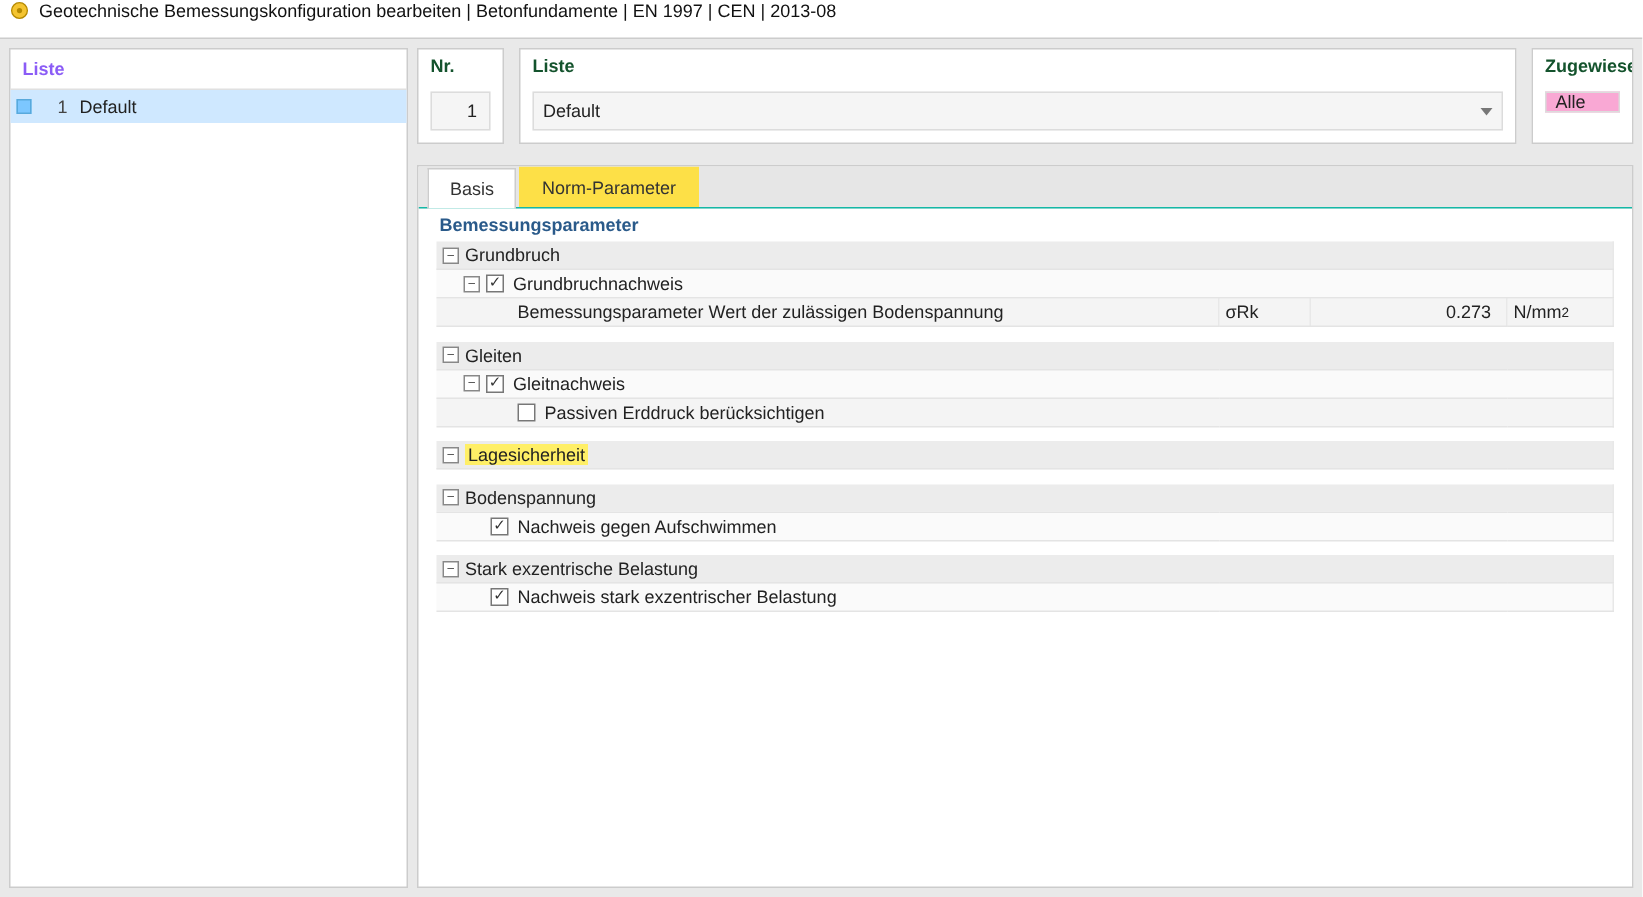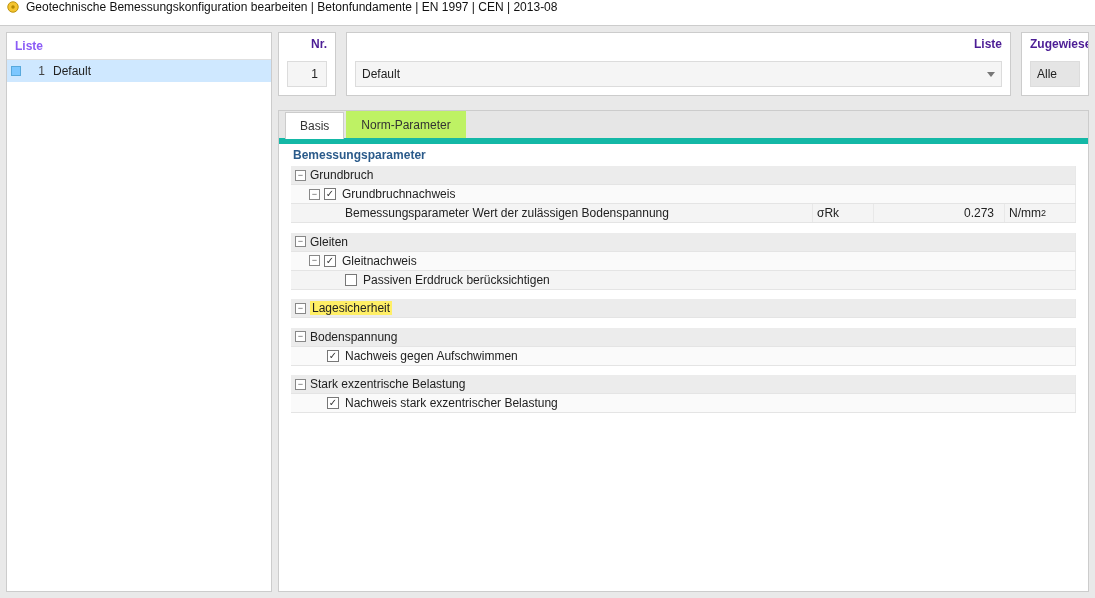--- a/index.html
+++ b/index.html
@@ -15,33 +15,33 @@
   .panel-list { width: 266px; min-width: 266px; background: #fff; border: 1px solid #ccc; margin: 6px 0 6px 6px; display: flex; flex-direction: column; }
   .panel-list .hdr { padding: 6px 8px; color: #8b5cf6; font-weight: 600; border-bottom: 1px solid #e0e0e0; }
   .list-row { display: flex; align-items: center; height: 22px; padding: 0 4px; }
   .list-row.selected { background: #cfe8ff; }
   .list-row .swatch { width: 10px; height: 10px; background: #7cc7ff; border: 1px solid #58a9dc; margin-right: 6px; }
   .list-row .num { width: 18px; text-align: right; margin-right: 8px; color: #444; }
 
   .center { flex: 1; margin: 6px; display: flex; flex-direction: column; }
   .topbar { display: flex; gap: 10px; }
   .fieldbox { background: #fff; border: 1px solid #ccc; }
-  .fieldbox .fh { padding: 4px 8px; color: #4c1d95; font-weight: 600; text-align: right; }
+  .fieldbox .fh { padding: 4px 8px; color: #14532d; font-weight: 600; }
   .fieldbox .fb { padding: 6px 8px 8px; }
   .nr-box { width: 58px; }
   .nr-box .val { display:flex; justify-content:flex-end; align-items:center; height:26px; padding-right:8px; background:#f5f5f5; border:1px solid #dcdcdc; }
   .name-box { flex: 1; }
   .name-select { display:flex; align-items:center; justify-content:space-between; height:26px; padding:0 6px; background:#f5f5f5; border:1px solid #dcdcdc; }
   .chev { width:0; height:0; border-left:4px solid transparent; border-right:4px solid transparent; border-top:5px solid #777; }
   .assign-box { width: 68px; }
-  .assign-box .val { height:26px; display:flex; align-items:center; padding-left:6px; background:#e5e5e5; border:1px solid #dcdcdc; }
+  .assign-box .val { height:14px; display:flex; align-items:center; padding-left:6px; background:#f9a8d4; border:1px solid #dcdcdc; }
 
   .tabs-wrap { margin-top: 14px; background:#fff; border:1px solid #ccc; border-top:1px solid #ccc; flex:1; display:flex; flex-direction:column; overflow:auto; }
-  .tabs { display:flex; align-items:flex-end; background:#e6e6e6; border-bottom:6px solid #14b8a6; padding-left:6px; }
-  .tab { padding:6px 14px; background:#bef264; color:#333; border:1px solid transparent; border-bottom:none; margin-right:2px; cursor:default; }
+  .tabs { display:flex; align-items:flex-end; background:#e6e6e6; border-bottom:1px solid #14b8a6; padding-left:6px; }
+  .tab { padding:6px 14px; background:#fde047; color:#333; border:1px solid transparent; border-bottom:none; margin-right:2px; cursor:default; }
   .tab.active { background:#fff; border-color:#ccc; position:relative; top:1px; font-weight:400; }
 
   .tabbody { padding:0 12px 12px; }
   .section-title { color:#2a5a8a; font-weight:600; margin:4px 0 4px 2px; }
 
   .grid { width:100%; border-collapse:collapse; }
   .grid td { border-bottom:1px solid #e4e4e4; border-right:1px solid #e8e8e8; padding:0; height:18px; vertical-align:middle; }
   .grid tr.group td { background:#ececec; font-weight:400; }
   .grid tr.row td { background:#fafafa; }
   .grid tr.row.alt td { background:#f4f4f4; }

